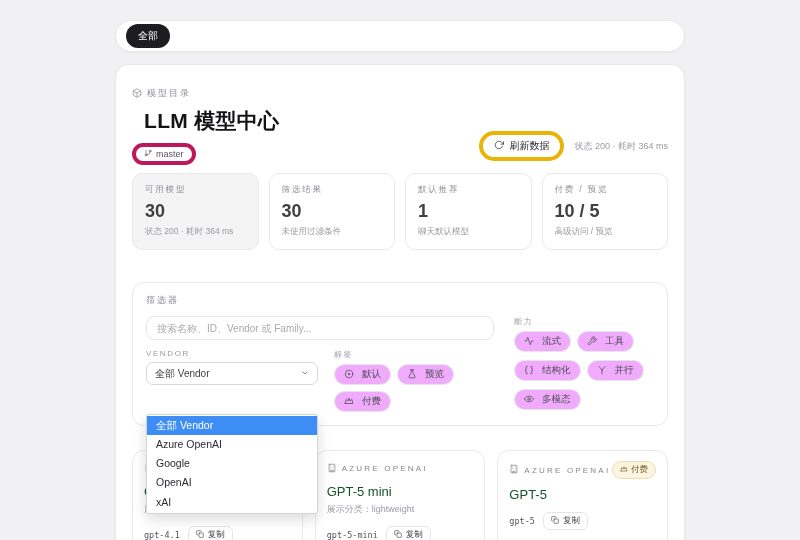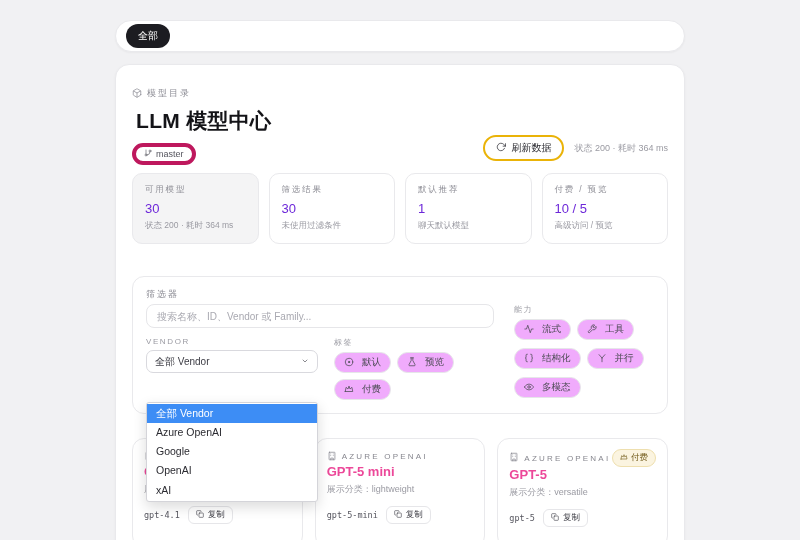--- a/index.html
+++ b/index.html
@@ -29,44 +29,44 @@
     border-radius:14px; padding:22px 16px 0; height:620px;
     box-shadow:0 1px 3px rgba(0,0,0,.04);
   }
 
   .ic { width:10px; height:10px; stroke:currentColor; fill:none; stroke-width:1.8; stroke-linecap:round; stroke-linejoin:round; flex:none; }
   .ic8 { width:8px; height:8px; }
 
   
   .hdr { display:flex; justify-content:space-between; align-items:flex-end; }
   .eyebrow { display:flex; align-items:flex-end; gap:5px; font-size:9px; letter-spacing:2px; color:#8e8e96; }
-  .title { font-size:21px; font-weight:bold; color:#141418; margin:7px 4px 8px; letter-spacing:.3px; }
+  .title { font-size:21px; font-weight:bold; color:#141418; margin:7px 12px 8px; letter-spacing:.3px; }
   .branch-badge {
     display:inline-flex; align-items:center; gap:4px; font-size:9px; color:#55555e;
     border:4px solid #be185d; border-radius:999px; padding:2px 8px;
   }
   .hdr-right { display:flex; align-items:center; gap:10px; padding-bottom:4px; }
   .refresh-btn {
     display:inline-flex; align-items:center; gap:5px; font-size:10px; color:#2e2e34;
-    border:2px solid #eab308; border-radius:999px; padding:4px 11px; background:#fff; cursor:pointer;
+    border:4px solid #eab308; border-radius:999px; padding:4px 11px; background:#fff; cursor:pointer;
   }
   .status-text { font-size:9px; color:#9a9aa2; }
 
   
   .stats { display:flex; gap:10px; margin-top:8px; }
   .stat { flex:1; border:1px solid #e9e9ec; border-radius:10px; padding:10px 12px 11px; background:#fff; }
   .stat.active { background:#f4f4f5; }
   .stat-label { font-size:8.5px; letter-spacing:1.8px; color:#8e8e96; }
-  .stat-value { font-size:13px; font-weight:normal; margin:5px 0 4px; color:#6d28d9; }
+  .stat-value { font-size:18px; font-weight:bold; margin:5px 0 4px; color:#404040; }
   .stat-caption { font-size:8.5px; color:#9a9aa2; }
 
   
   .filter-box { margin-top:32px; border:1px solid #e9e9ec; border-radius:12px; padding:11px 13px 13px; position:relative; }
   .filters-title { font-size:9px; letter-spacing:2px; color:#8e8e96; }
-  .filters-grid { display:flex; gap:20px; margin-top:3px; }
+  .filters-grid { display:flex; gap:20px; margin-top:9px; }
   .filters-left { width:348px; flex:none; }
   .search-input {
     width:100%; height:24px; border:1px solid #e6e6e9; border-radius:8px;
     font-size:10px; padding:0 10px; color:#3c3c44; outline:none;
     font-family:"Liberation Sans","DejaVu Sans",sans-serif;
   }
   .search-input::placeholder { color:#a9a9b1; }
   .row2 { display:flex; gap:16px; margin-top:9px; }
   .field-label { font-size:8px; letter-spacing:1.6px; color:#9a9aa2; margin-bottom:4px; }
   .vendor-col { position:relative; }
@@ -96,21 +96,21 @@
   
   .models { display:flex; gap:12px; margin-top:24px; }
   .model-card { flex:1; border:1px solid #e9e9ec; border-radius:12px; padding:10px 11px; background:#fff; min-width:0; }
   .mv-row { display:flex; justify-content:space-between; align-items:center; min-height:15px; }
   .model-vendor { display:flex; align-items:center; gap:5px; font-size:8px; letter-spacing:2.2px; color:#87878f; white-space:nowrap; }
   .paid-badge {
     display:inline-flex; align-items:center; gap:3px; font-size:8.5px;
     background:#fbf4e0; border:1px solid #eedfae; color:#6e5716;
     border-radius:999px; padding:2px 7px;
   }
-  .model-name { font-size:13px; font-weight:bold; margin:0 0 4px; color:#ec4899; }
+  .model-name { font-size:13px; font-weight:normal; margin:8px 0 4px; color:#14532d; }
   .model-category { font-size:9px; color:#9a9aa2; }
   .mid-row { display:flex; align-items:center; gap:8px; margin:10px 0; }
   .model-id { font-family:"DejaVu Sans Mono",monospace; font-size:8.5px; color:#55555e; }
   .copy-btn {
     display:inline-flex; align-items:center; gap:4px; font-size:8.5px; color:#3c3c44;
     border:1px solid #e6e6e9; border-radius:6px; padding:2px 7px; background:#fff; cursor:pointer;
   }
 </style>
 </head>
 <body>
@@ -340,23 +340,20 @@
             <span>AZURE OPENAI</span>
           </div>
           <span class="paid-badge">
             <span><svg class="ic ic8" viewBox="0 0 24 24">
                   <path d="M3 18h18l-2-10-4.5 4L12 5l-2.5 7L5 8l-2 10z"></path>
                 </svg></span>
             <span>付费</span>
           </span>
         </div>
         <div class="model-name">GPT-5</div>
-        <div class="model-category">
-          <span>展示分类：</span><span>versatile</span>
-        </div>
         <div class="mid-row">
           <span class="model-id">gpt-5</span>
           <button class="copy-btn">
             <span><svg class="ic ic8" viewBox="0 0 24 24">
                   <rect x="9" y="9" width="13" height="13" rx="2"></rect>
                   <path d="M5 15H4a2 2 0 0 1-2-2V4a2 2 0 0 1 2-2h9a2 2 0 0 1 2 2v1"></path>
                 </svg></span>
             <span>复制</span>
           </button>
         </div>

